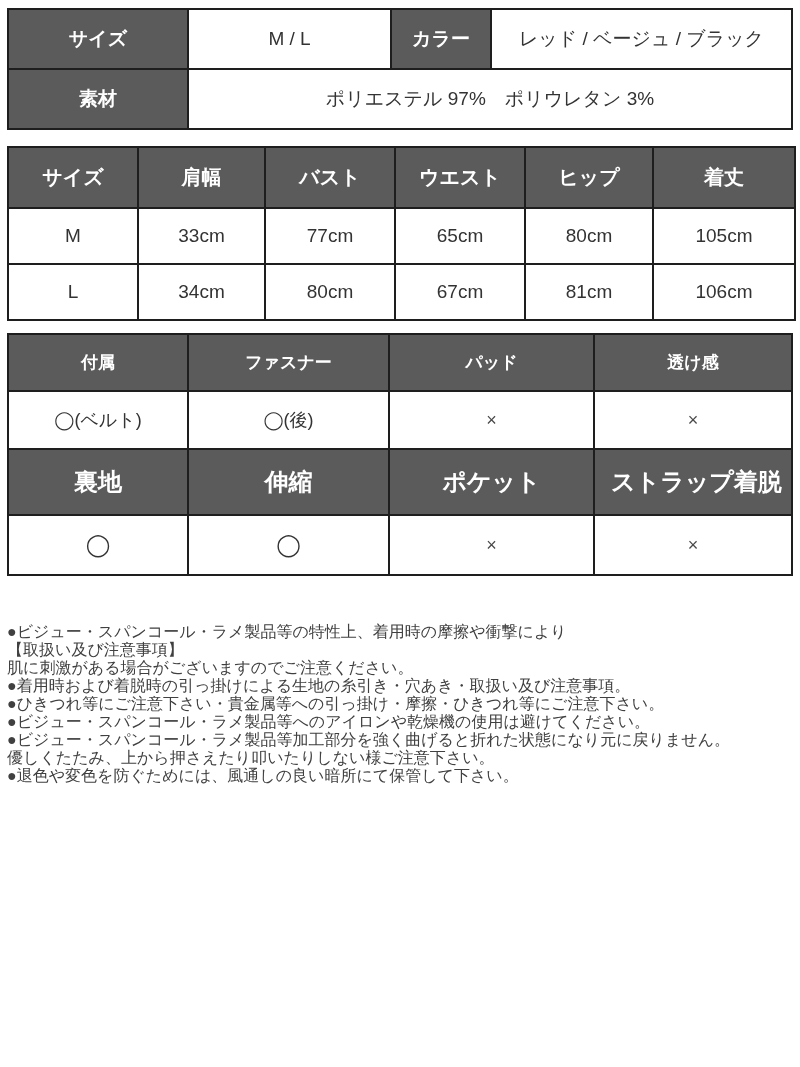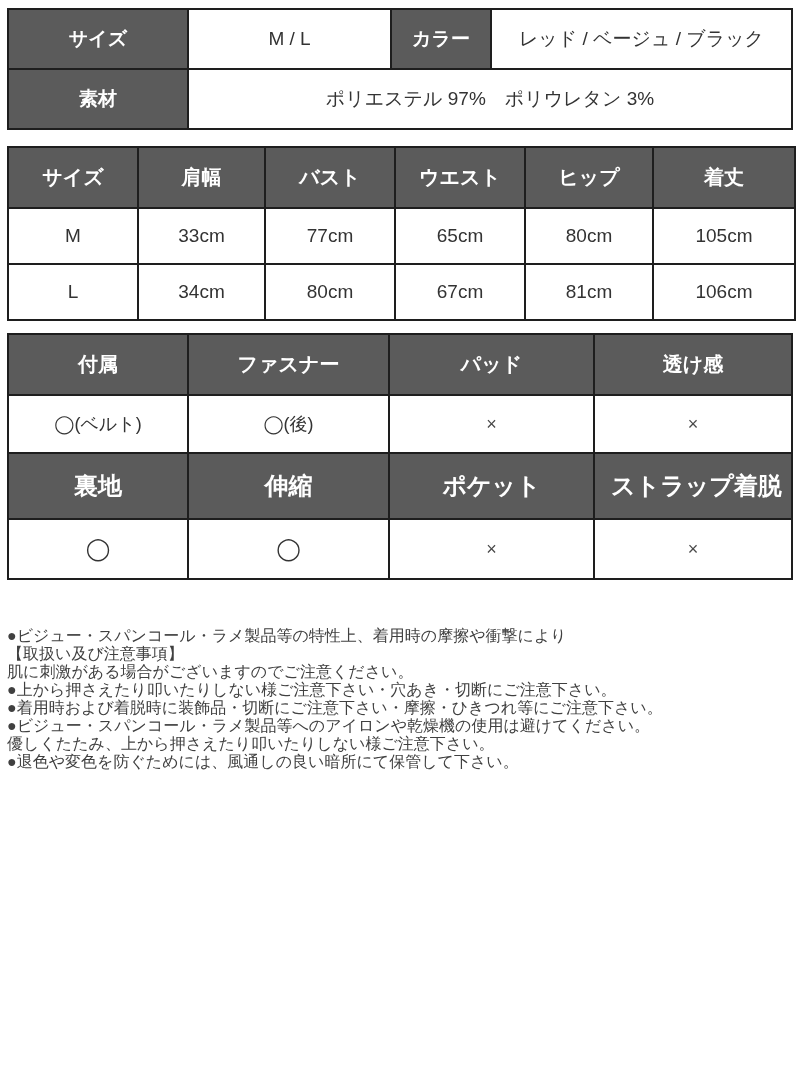--- a/index.html
+++ b/index.html
@@ -50,21 +50,21 @@
   #info-table tr.r1 { height: 47px; }
   #info-table tr.r2 { height: 32px; }
 
   
   #measure-table { width: 787px; margin-top: 16px; font-size: 19px; }
   #measure-table tr.hrow { height: 31px; font-size: 20px; }
   #measure-table tr.drow { height: 40px; }
 
   
   #features-table { width: 784px; margin-top: 12px; font-size: 18px; }
-  #features-table tr.hrow1 { height: 35px; font-size: 20px; }
+  #features-table tr.hrow1 { height: 35px; font-size: 17px; }
   #features-table tr.vrow1 { height: 39px; }
   #features-table tr.hrow2 { height: 34px; font-size: 24px; }
   #features-table tr.vrow2 { height: 39px; }
   #features-table td.circle-big { font-size: 22px; }
   #features-table td.mark { color: var(--mark-text); }
 
   
   .notes {
     margin-top: 47px;
     font-size: 16px;
@@ -168,20 +168,21 @@
       <td class="mark">×</td>
       <td class="mark">×</td>
     </tr>
   </tbody>
     </table>
 
   <div class="notes">
     <div>●ビジュー・スパンコール・ラメ製品等の特性上、着用時の摩擦や衝撃により</div>
     <div>【取扱い及び注意事項】</div>
     <div>肌に刺激がある場合がございますのでご注意ください。</div>
-    <div>●上から押さえたり叩いたりしない様ご注意下さい・穴あき・切断にご注意下さい。</div>
-    <div>●着用時および着脱時に装飾品・切断にご注意下さい・摩擦・ひきつれ等にご注意下さい。</div>
+    <div>●着用時および着脱時の引っ掛けによる生地の糸引き・穴あき・取扱い及び注意事項。</div>
+    <div>●ひきつれ等にご注意下さい・貴金属等への引っ掛け・摩擦・ひきつれ等にご注意下さい。</div>
     <div>●ビジュー・スパンコール・ラメ製品等へのアイロンや乾燥機の使用は避けてください。</div>
+    <div>●ビジュー・スパンコール・ラメ製品等加工部分を強く曲げると折れた状態になり元に戻りません。</div>
     <div>優しくたたみ、上から押さえたり叩いたりしない様ご注意下さい。</div>
     <div>●退色や変色を防ぐためには、風通しの良い暗所にて保管して下さい。</div>
   </div>
 
 </div>
 
 </body></html>

